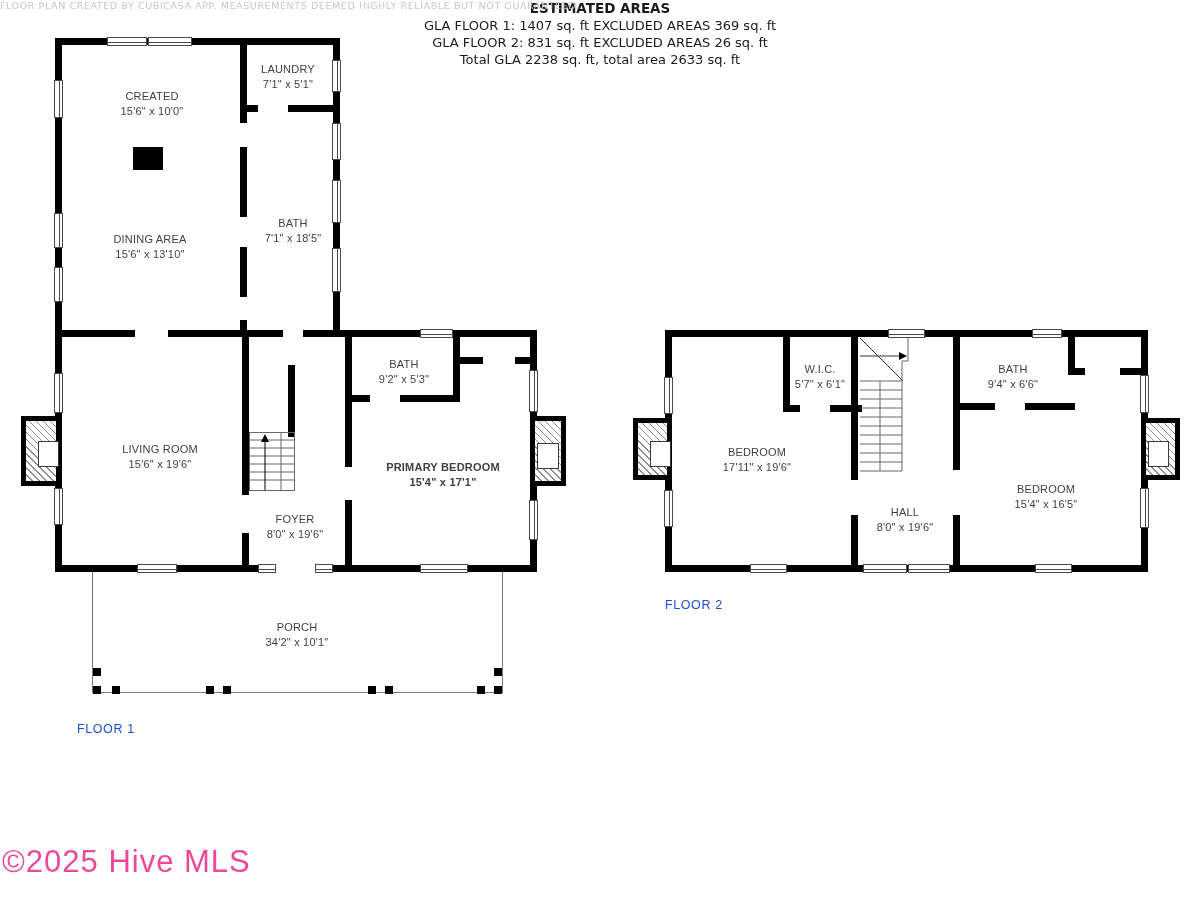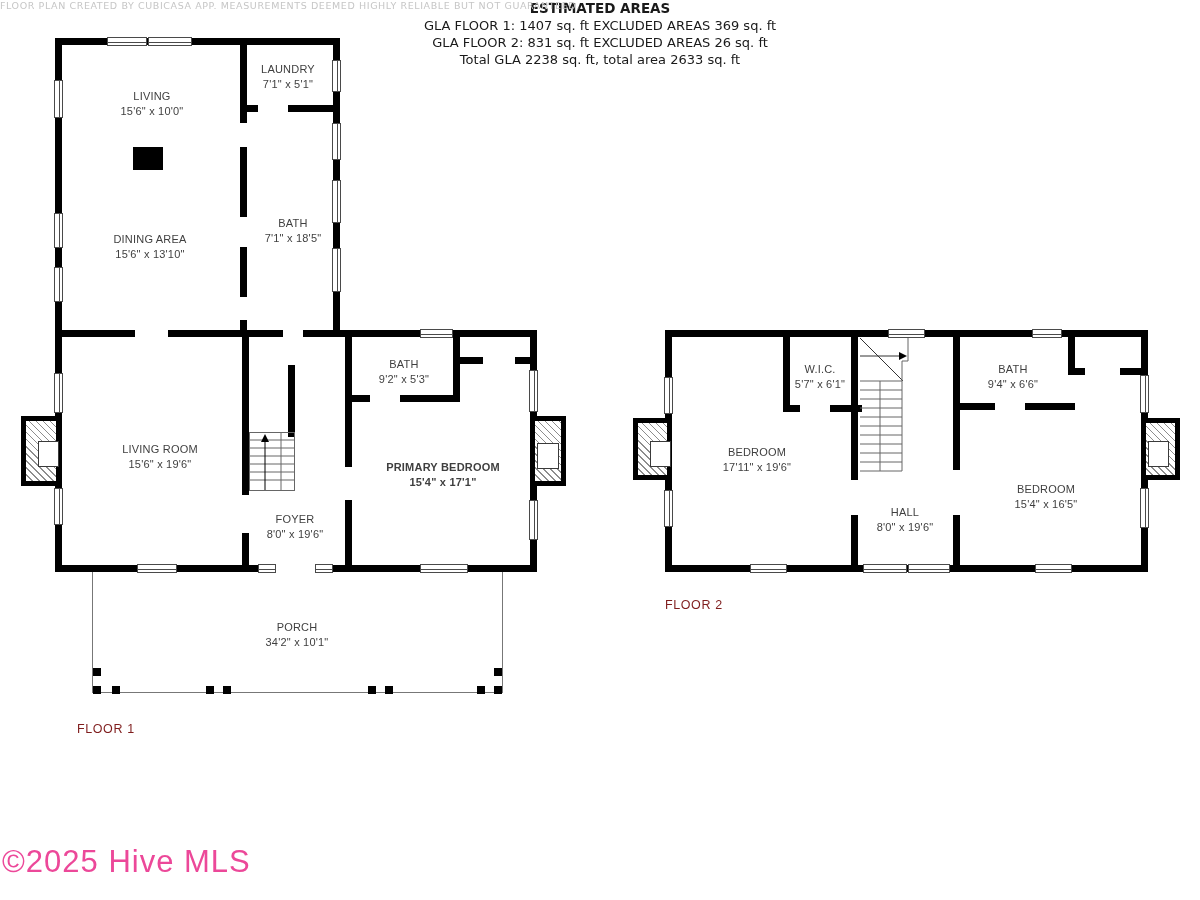--- a/index.html
+++ b/index.html
@@ -8,21 +8,21 @@
   .wall{position:absolute;background:#000;}
   .gap{position:absolute;background:#fff;}
   .win{position:absolute;background:#fff;border:1px solid #4a4a4a;box-sizing:border-box;}
   .win.h::after{content:"";position:absolute;left:0;right:0;top:50%;height:1px;background:#4a4a4a;}
   .win.v::after{content:"";position:absolute;top:0;bottom:0;left:50%;width:1px;background:#4a4a4a;}
   .chimney{position:absolute;border:5px solid #000;box-sizing:border-box;
            background:repeating-linear-gradient(45deg,#fff 0 4px,#8d8d8d 4px 5px);}
   .chimney .inner{position:absolute;background:#fff;border:1px solid #3a3a3a;}
   .room-label{position:absolute;transform:translate(-50%,-50%);text-align:center;
               color:#3f3f3f;font-size:11px;line-height:1.4;letter-spacing:.2px;white-space:nowrap;}
-  .floor-tag{position:absolute;color:#7f1d1d;font-size:12.5px;letter-spacing:.6px;}
+  .floor-tag{position:absolute;color:#1d4ed8;font-size:12.5px;letter-spacing:.6px;}
   .porch{position:absolute;border-left:1px solid #777;border-right:1px solid #777;border-bottom:1px solid #777;box-sizing:border-box;}
   .post{position:absolute;width:8px;height:8px;background:#000;}
   .stove{position:absolute;background:#000;}
   .summary{position:absolute;left:0;top:796;width:1200px;text-align:center;
            font-family:"DejaVu Sans",sans-serif;color:#1a1a1a;font-size:13px;line-height:17px;}
   .summary .title{font-weight:bold;font-size:13.5px;}
   .disclaimer{position:absolute;left:0;top:868;width:1200px;text-align:left;
               font-family:"DejaVu Sans",sans-serif;font-size:9.5px;letter-spacing:.6px;color:#c6c6c6;}
   .watermark{position:absolute;left:2px;top:844px;font-size:31px;color:#ec4899;
              letter-spacing:1px;font-family:"Liberation Sans",sans-serif;}
@@ -110,21 +110,21 @@
     <div class="post" style="left:206px;top:686px;"></div>
     <div class="post" style="left:223px;top:686px;"></div>
     <div class="post" style="left:368px;top:686px;"></div>
     <div class="post" style="left:385px;top:686px;"></div>
     <div class="post" style="left:477px;top:686px;"></div>
     <div class="post" style="left:494px;top:686px;"></div>
     <div class="post" style="left:93px;top:668px;"></div>
     <div class="post" style="left:494px;top:668px;"></div>
 
     <div class="room-label" style="left:152px;top:104px;">
-      <div>LIVING</div>
+      <div>CREATED</div>
         <div>15'6" x 10'0"</div>
     </div>
     <div class="room-label" style="left:288px;top:77px;">
       <div>LAUNDRY</div>
         <div>7'1" x 5'1"</div>
     </div>
     <div class="room-label" style="left:150px;top:247px;">
       <div>DINING AREA</div>
         <div>15'6" x 13'10"</div>
     </div>

